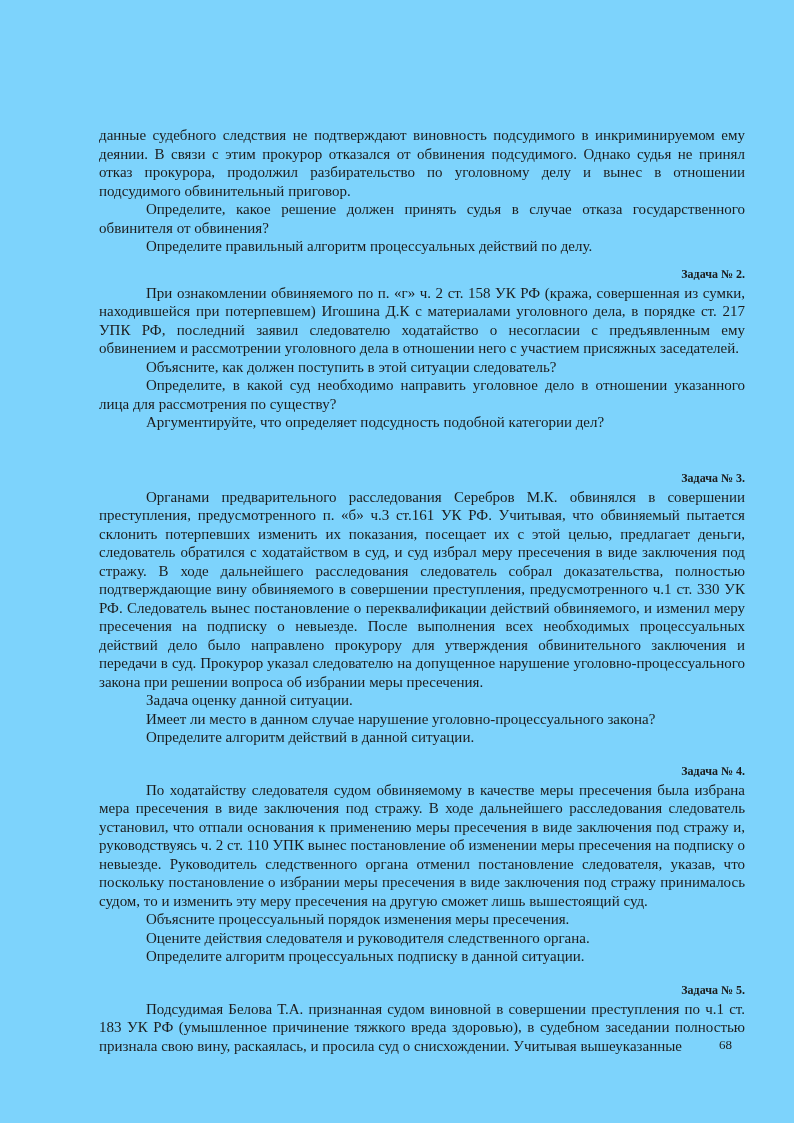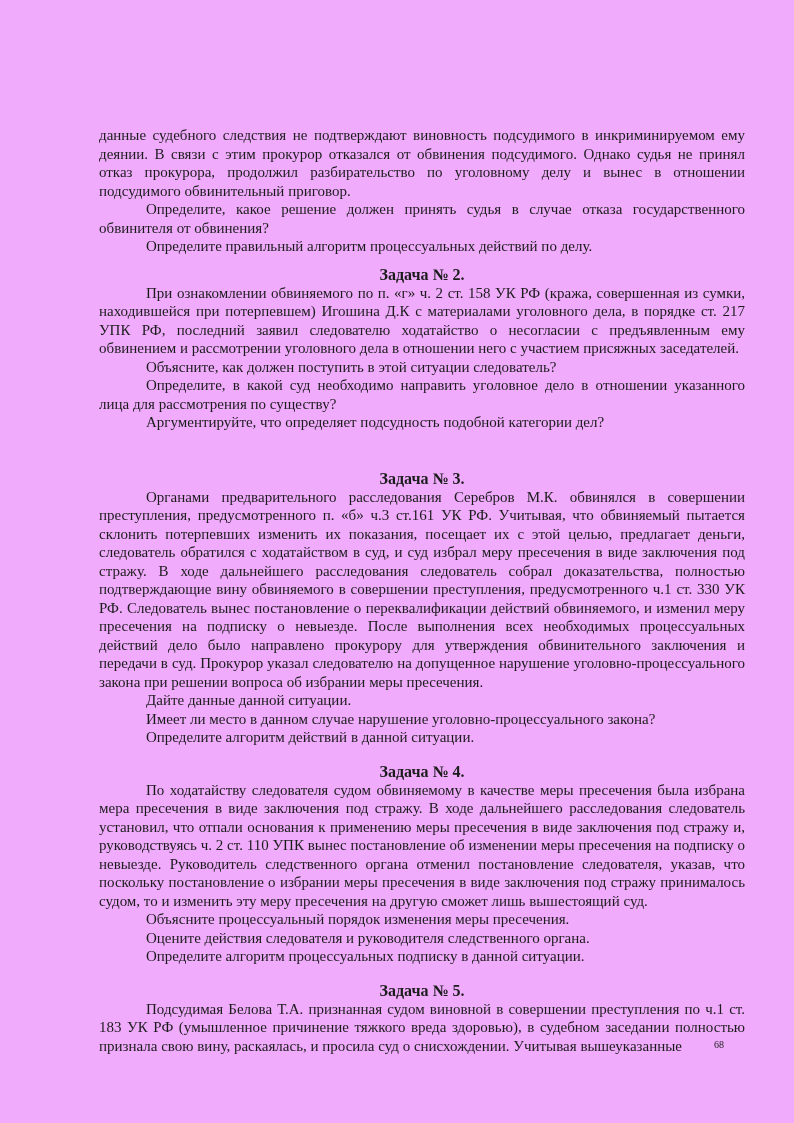--- a/index.html
+++ b/index.html
@@ -4,21 +4,21 @@
 <style>
   html, body {
     margin: 0;
     padding: 0;
     background: #ffffff;
   }
   .page {
     position: relative;
     width: 794px;
     height: 1123px;
-    background: #f0abfc;
+    background: #7dd3fc;
     overflow: hidden;
     font-family: "Liberation Serif", "DejaVu Serif", serif;
     color: #1c1c1c;
   }
   .content {
     position: absolute;
     left: 99px;
     top: 126px;
     width: 646px;
     font-size: 15px;
@@ -37,31 +37,31 @@
     text-indent: 47px;
   }
   .task {
     margin: 0;
   }
   .task--gap-small { margin-top: 9px; }
   .task--gap-large { margin-top: 37px; }
   .task--gap-medium { margin-top: 15px; }
   .task-title {
     margin: 0;
-    font-size: 16px;
+    font-size: 12px;
     font-weight: bold;
     line-height: 19px;
-    text-align: center;
+    text-align: right;
     font-style: normal;
   }
   .page-number {
     position: absolute;
     top: 1036px;
-    right: 70px;
-    font-size: 10px;
+    right: 62px;
+    font-size: 13px;
     line-height: 18px;
     color: #1c1c1c;
   }
 </style>
 </head>
 <body>
 
 <div class="page">
   <div class="content">
 
@@ -73,21 +73,21 @@
       <h2 class="task-title">Задача № 2.</h2>
       <p class="para">При ознакомлении обвиняемого по п. «г» ч. 2 ст. 158 УК РФ (кража, совершенная из сумки, находившейся при потерпевшем) Игошина Д.К с материалами уголовного дела, в порядке ст. 217 УПК РФ, последний заявил следователю ходатайство о несогласии с предъявленным ему обвинением и рассмотрении уголовного дела в отношении него с участием присяжных заседателей.</p>
       <p class="question">Объясните, как должен поступить в этой ситуации следователь?</p>
       <p class="question">Определите, в какой суд необходимо направить уголовное дело в отношении указанного лица для рассмотрения по существу?</p>
       <p class="question">Аргументируйте, что определяет подсудность подобной категории дел?</p>
     </section>
 
     <section class="task task--gap-large">
       <h2 class="task-title">Задача № 3.</h2>
       <p class="para">Органами предварительного расследования Серебров М.К. обвинялся в совершении преступления, предусмотренного п. «б» ч.3 ст.161 УК РФ. Учитывая, что обвиняемый пытается склонить потерпевших изменить их показания, посещает их с этой целью, предлагает деньги, следователь обратился с ходатайством в суд, и суд избрал меру пресечения в виде заключения под стражу. В ходе дальнейшего расследования следователь собрал доказательства, полностью подтверждающие вину обвиняемого в совершении преступления, предусмотренного ч.1 ст. 330 УК РФ. Следователь вынес постановление о переквалификации действий обвиняемого, и изменил меру пресечения на подписку о невыезде. После выполнения всех необходимых процессуальных действий дело было направлено прокурору для утверждения обвинительного заключения и передачи в суд. Прокурор указал следователю на допущенное нарушение уголовно-процессуального закона при решении вопроса об избрании меры пресечения.</p>
-      <p class="question">Дайте данные данной ситуации.</p>
+      <p class="question">Задача оценку данной ситуации.</p>
       <p class="question">Имеет ли место в данном случае нарушение уголовно-процессуального закона?</p>
       <p class="question">Определите алгоритм действий в данной ситуации.</p>
     </section>
 
     <section class="task task--gap-medium">
       <h2 class="task-title">Задача № 4.</h2>
       <p class="para">По ходатайству следователя судом обвиняемому в качестве меры пресечения была избрана мера пресечения в виде заключения под стражу. В ходе дальнейшего расследования следователь установил, что отпали основания к применению меры пресечения в виде заключения под стражу и, руководствуясь ч. 2 ст. 110 УПК вынес постановление об изменении меры пресечения на подписку о невыезде. Руководитель следственного органа отменил постановление следователя, указав, что поскольку постановление о избрании меры пресечения в виде заключения под стражу принималось судом, то и изменить эту меру пресечения на другую сможет лишь вышестоящий суд.</p>
       <p class="question">Объясните процессуальный порядок изменения меры пресечения.</p>
       <p class="question">Оцените действия следователя и руководителя следственного органа.</p>
       <p class="question">Определите алгоритм процессуальных подписку в данной ситуации.</p>

